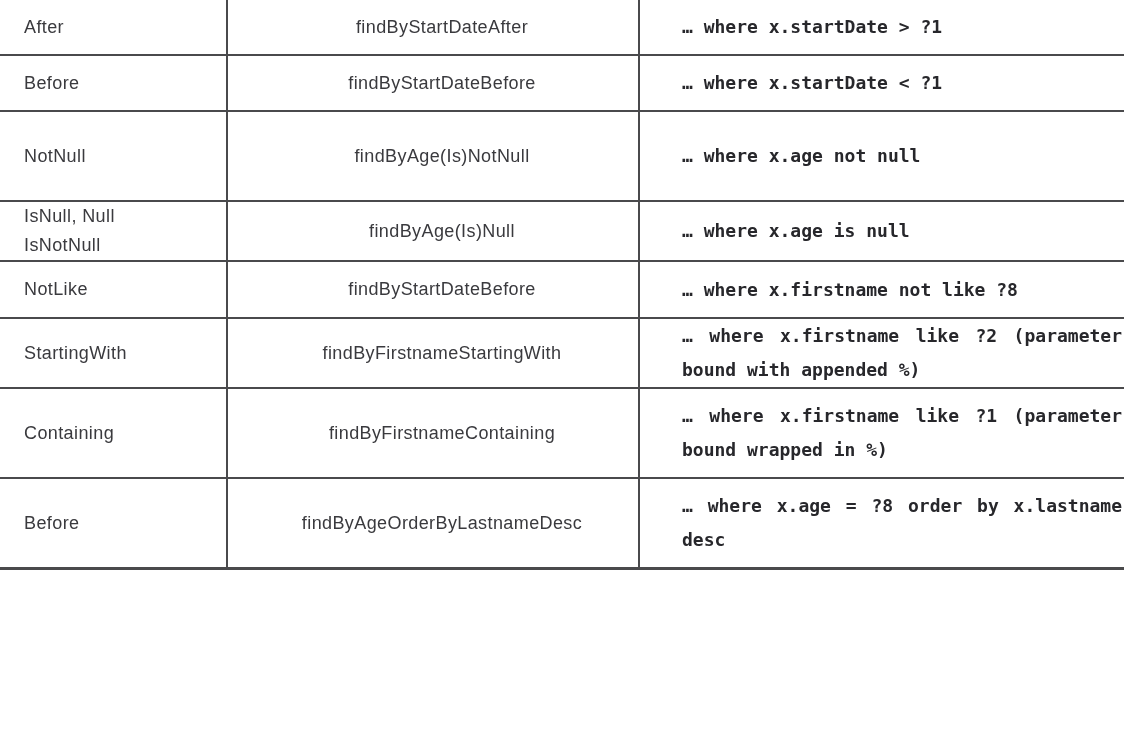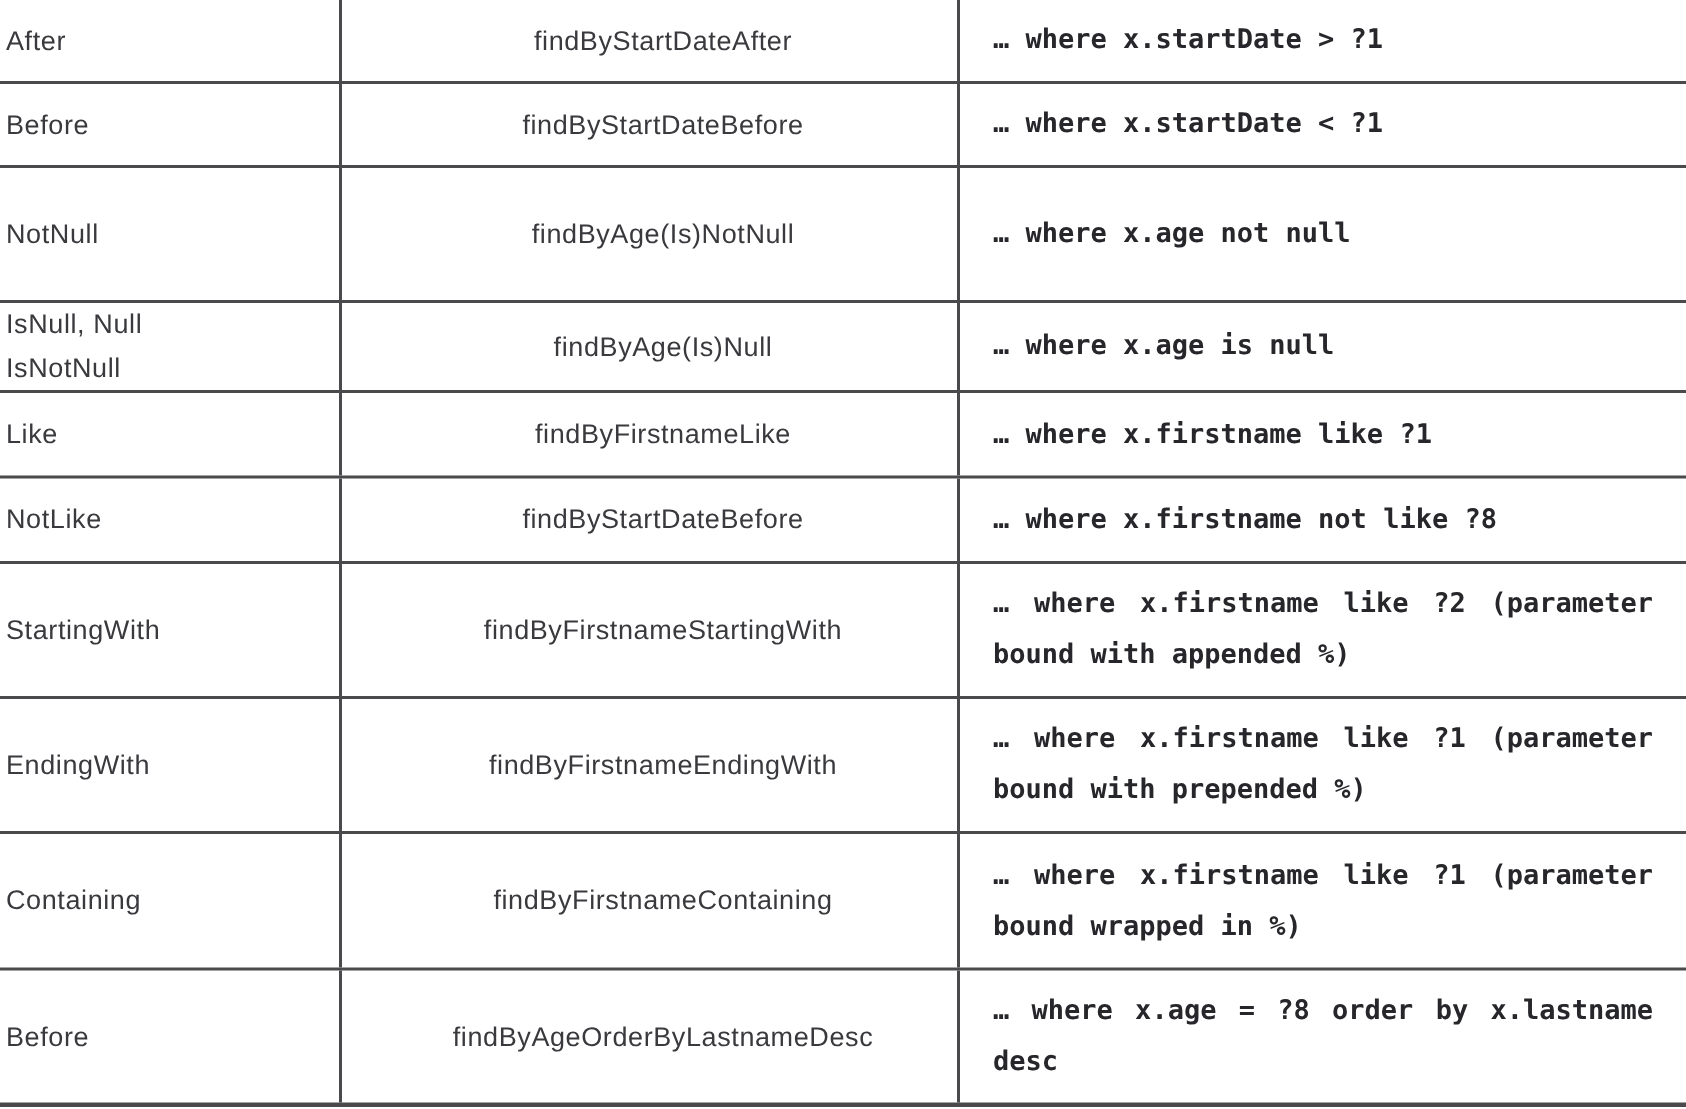--- a/index.html
+++ b/index.html
@@ -34,24 +34,24 @@
   tbody tr:nth-child(8) td,
   tbody tr:nth-child(10) td{height:88px;}
   tbody tr:nth-child(9) td{height:89px;}
   .kw,.sm{
     font-size:18px;
     letter-spacing:0.4px;
     line-height:29px;
     color:var(--kw-text);
     white-space:pre-line;
   }
-  .kw{padding-left:4px;}
+  .kw{padding-left:24px;}
   .sm{padding-left:18px;text-align:center;}
   .code{
-    margin-left:22px;
+    margin-left:42px;
     width:440px;
     font-family:"DejaVu Sans Mono",monospace;
     font-size:18px;
     font-weight:600;
     line-height:34px;
     text-align:justify;
     color:var(--code-text);
     white-space:normal;
   }
 </style>
@@ -106,60 +106,38 @@
     </td>
     <td class="c2">
       <div class="sm">findByAge(Is)Null</div>
     </td>
     <td class="c3">
       <div class="code">… where x.age is null</div>
     </td>
   </tr>
         <tr>
     <td class="c1">
-      <div class="kw">Like</div>
-    </td>
-    <td class="c2">
-      <div class="sm">findByFirstnameLike</div>
-    </td>
-    <td class="c3">
-      <div class="code">… where x.firstname like ?1</div>
-    </td>
-  </tr>
-        <tr>
-    <td class="c1">
       <div class="kw">NotLike</div>
     </td>
     <td class="c2">
       <div class="sm">findByStartDateBefore</div>
     </td>
     <td class="c3">
       <div class="code">… where x.firstname not like ?8</div>
     </td>
   </tr>
         <tr>
     <td class="c1">
       <div class="kw">StartingWith</div>
     </td>
     <td class="c2">
       <div class="sm">findByFirstnameStartingWith</div>
     </td>
     <td class="c3">
       <div class="code">… where x.firstname like ?2 (parameter bound with appended %)</div>
-    </td>
-  </tr>
-        <tr>
-    <td class="c1">
-      <div class="kw">EndingWith</div>
-    </td>
-    <td class="c2">
-      <div class="sm">findByFirstnameEndingWith</div>
-    </td>
-    <td class="c3">
-      <div class="code">… where x.firstname like ?1 (parameter bound with prepended %)</div>
     </td>
   </tr>
         <tr>
     <td class="c1">
       <div class="kw">Containing</div>
     </td>
     <td class="c2">
       <div class="sm">findByFirstnameContaining</div>
     </td>
     <td class="c3">

